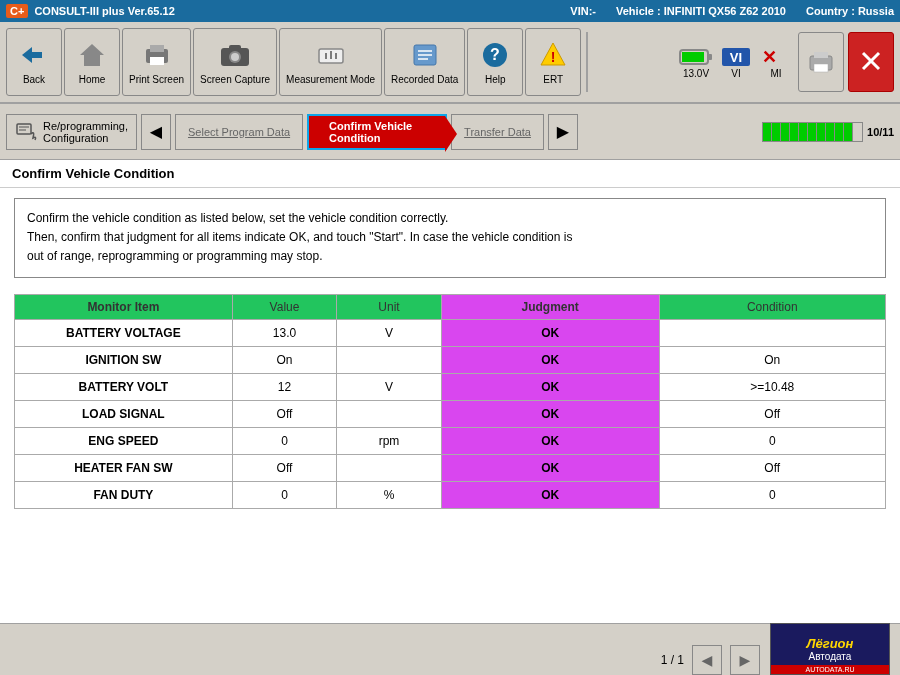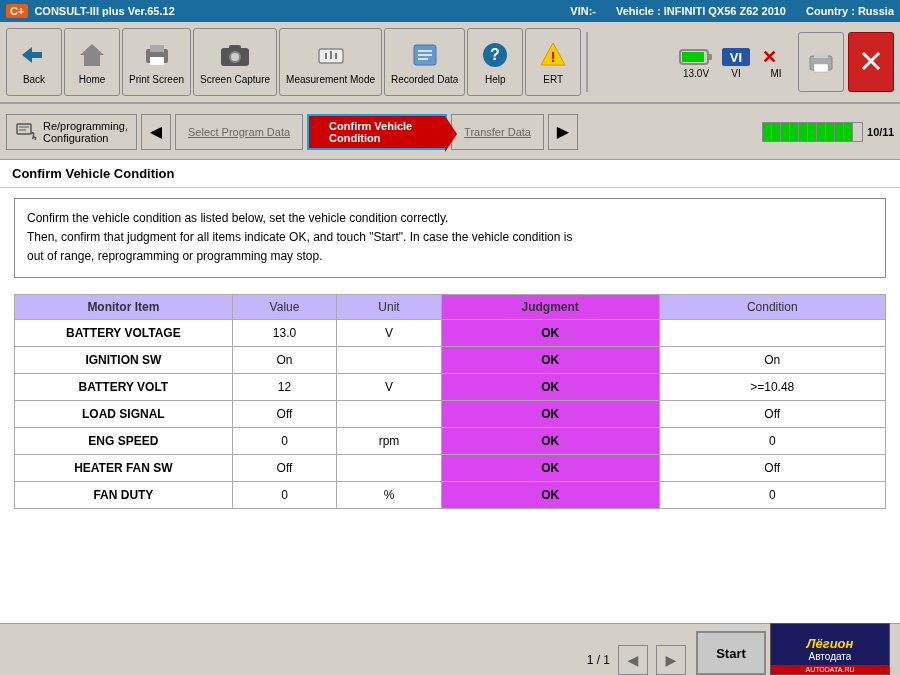--- a/index.html
+++ b/index.html
@@ -155,21 +155,21 @@
       margin-bottom: 16px;
     }
 
     
     .data-table {
       width: 100%;
       border-collapse: collapse;
       font-size: 12px;
     }
     .data-table th {
-      background: #c4b5fd;
+      background: #22c55e;
       border: 1px solid #aaa;
       padding: 5px 8px;
       text-align: center;
       font-weight: normal;
       color: #333;
     }
     .data-table td {
       border: 1px solid #aaa;
       padding: 6px 8px;
       text-align: center;
@@ -509,22 +509,19 @@
   </table>
 </div>
 
 <div id="bottom-bar">
   <div class="pagination">
     <span>1 / 1</span>
     <button class="page-nav-btn">◀</button>
     <button class="page-nav-btn">▶</button>
   </div>
 
-  <button class="start-btn">
-    <span>Start</span>
-  </button>
 
   <div class="autodata-logo">
     <span class="auto-text">Лёгион</span>
     <span class="data-text">Автодата</span>
     <div style="position:absolute; bottom:0; left:0; right:0; background:#cc0000; color:white; font-size:7px; text-align:center; padding:1px;">AUTODATA.RU</div>
   </div>
 </div>
 
 </body></html>

